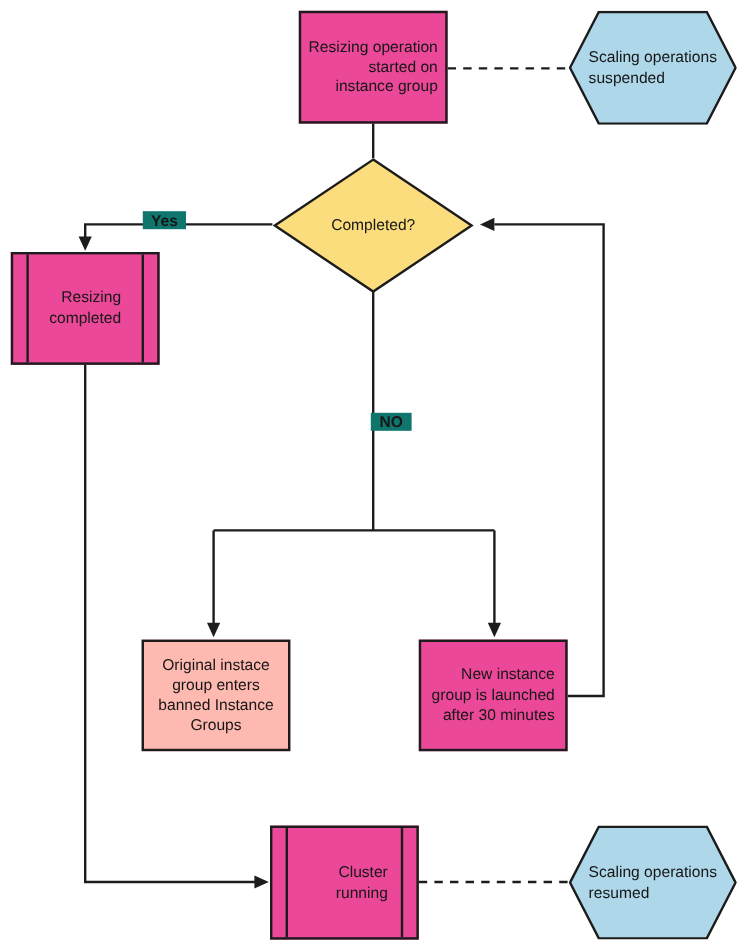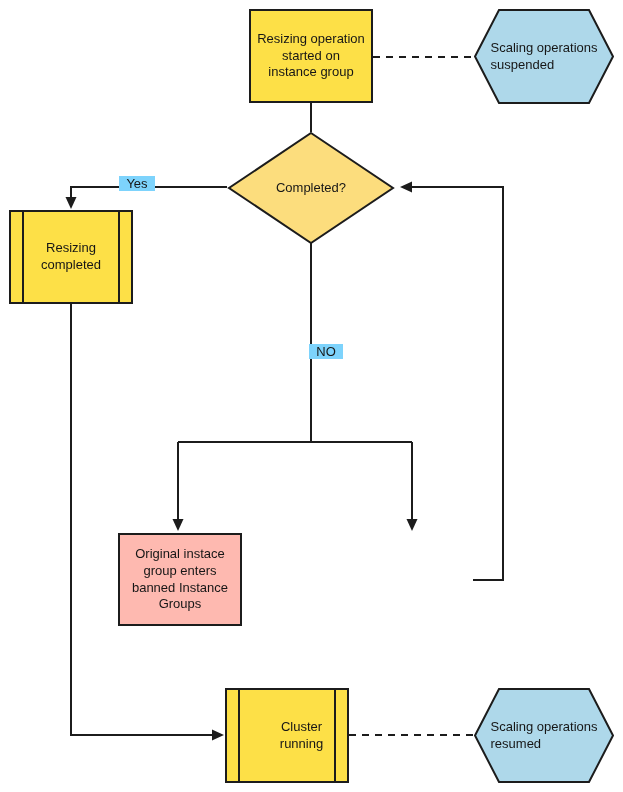--- a/index.html
+++ b/index.html
@@ -24,21 +24,21 @@
     align-items: center;
     justify-content: center;
     text-align: center;
     font-size: 13px;
     line-height: 1.3;
     color: #161616;
     white-space: pre-line;
     z-index: 2;
   }
   .rect  { border: 2px solid #1c1c1c; }
-  .fill-green  { background: #fde047; }
+  .fill-green  { background: #ec4899; text-align: right; }
   .fill-pink   { background: #feb9b0; }
   .bar {
     position: absolute;
     top: 0; bottom: 0;
     width: 2px;
     background: #1c1c1c;
   }
   .bar-left  { left: 11px; }
   .bar-right { right: 11px; }
   .shape-node { border: none; padding: 0; }
@@ -48,25 +48,26 @@
     inset: 0;
     display: flex;
     align-items: center;
     justify-content: center;
     text-align: left;
     white-space: pre-line;
   }
   .edge-label {
     position: absolute;
     z-index: 3;
-    background: #7dd3fc;
+    background: #0f766e;
     font-size: 13px;
     color: #161616;
     text-align: center;
     padding: 0 2px;
+    font-weight: bold;
   }
   .label-yes { left: 119px; top: 176px; width: 32px; }
   .label-no  { left: 309px; top: 344px; width: 30px; }
 </style>
 </head>
 <body>
 
 <div class="canvas">
 
   <svg class="connector-layer" viewBox="0 0 623 792" xmlns="http://www.w3.org/2000/svg">
@@ -116,20 +117,25 @@
 completed</span>
   </div>
 
   <div class="node rect fill-pink" style="left:118px; top:533px; width:124px; height:93px;">
     <span>Original instace
 group enters
 banned Instance
 Groups</span>
   </div>
 
+  <div class="node rect fill-green" style="left:349px; top:533px; width:124px; height:93px;">
+    <span>New instance
+group is launched
+after 30 minutes</span>
+  </div>
 
   <div class="node rect fill-green" style="left:225px; top:688px; width:124px; height:95px;padding-left:29px;">
     <div class="bar bar-left"></div>
     <div class="bar bar-right"></div>
     <span>Cluster
 running</span>
   </div>
 
   <div class="node shape-node" style="left:474px; top:688px; width:140px; height:95px;">
     <svg width="140" height="95" viewBox="0 0 140 95">

